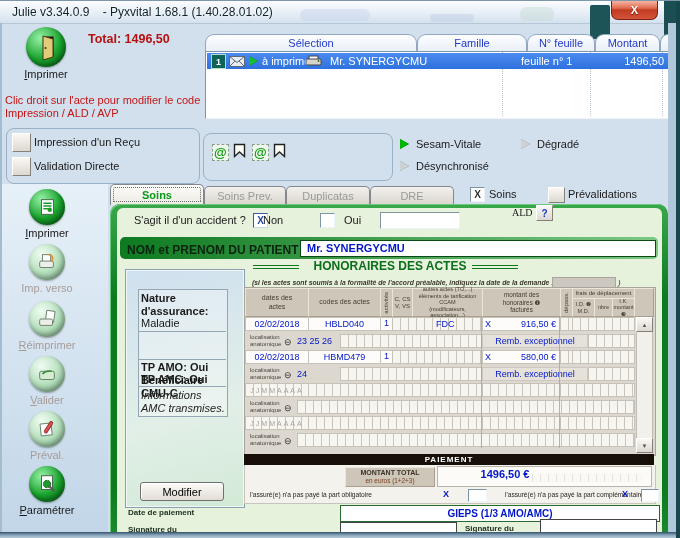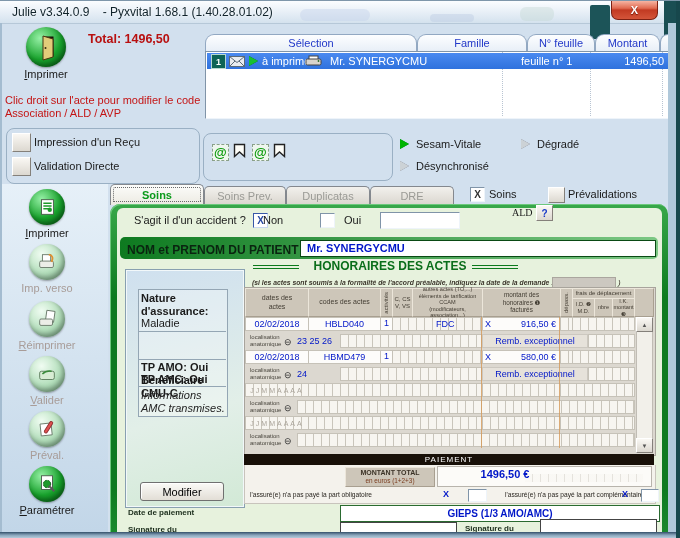--- a/index.html
+++ b/index.html
@@ -75,21 +75,21 @@
   <div class="ab gcirc" style="left:26px;top:26px;width:40px;height:40px;">
     <svg width="26" height="28" viewBox="0 0 26 28">
       <rect x="11" y="4" width="9" height="19" fill="#2a1c0c" stroke="#140c04"></rect>
       <path d="M10,3 L20,6 L20,24 L10,27 Z" fill="#e2cc7a" stroke="#4a3410" stroke-width="1"></path>
       <circle cx="12.5" cy="15" r="1" fill="#3a2a10"></circle>
     </svg>
   </div>
   <div class="ab ul1" style="left:18px;top:67px;width:56px;text-align:center;">Imprimer</div>
   <div class="ab" style="left:88px;top:31px;font-size:12.5px;font-weight:600;color:#b81010;">Total: 1496,50</div>
   <div class="ab" style="left:5px;top:93px;color:#c41414;">Clic droit sur l'acte pour modifier le code</div>
-  <div class="ab" style="left:5px;top:106px;color:#c41414;">Association / ALD / AVP</div>
+  <div class="ab" style="left:5px;top:106px;color:#c41414;">Impression / ALD / AVP</div>
 
   <div class="ab coltab" style="left:205px;top:33px;width:210px;">Sélection</div>
   <div class="ab coltab ul1" style="left:417px;top:33px;width:108px;">Famille</div>
   <div class="ab coltab" style="left:527px;top:33px;width:66px;">N° feuille</div>
   <div class="ab coltab" style="left:595px;top:33px;width:63px;">Montant</div>
   <div class="ab coltab" style="left:660px;top:33px;width:14px;"></div>
 
   <div class="ab sunk" style="left:205px;top:50px;width:469px;height:66px;">
     <div class="ab dotline" style="left:296px;top:0;height:64px;"></div>
     <div class="ab dotline" style="left:384px;top:0;height:64px;"></div>
@@ -321,21 +321,21 @@
   <div class="ab" style="left:284px;top:435px;font-size:9px;color:#333;">⊖</div>
   <div class="ab comb" style="left:297px;top:432px;width:336px;height:12px;"></div>
 
   <div class="ab" style="left:481px;top:316px;width:1px;height:131px;background:#d49858;opacity:.8;"></div>
   <div class="ab" style="left:559px;top:316px;width:1px;height:131px;background:#d49858;opacity:.8;"></div>
 
   <div class="ab" style="left:636px;top:316px;width:15px;height:134px;background:#f2f0ea;border:1px solid #c0bcb4;"></div>
   <div class="ab raise ctr" style="left:636px;top:316px;width:15px;height:13px;font-size:6px;color:#555;">▲</div>
   <div class="ab raise ctr" style="left:636px;top:437px;width:15px;height:13px;font-size:6px;color:#555;">▼</div>
 
-  <div class="ab ctr" style="left:244px;top:453px;width:410px;height:11px;background:#181008;color:#fff;font-weight:normal;font-size:8px;letter-spacing:1px;">PAIEMENT</div>
+  <div class="ab ctr" style="left:244px;top:453px;width:410px;height:11px;background:#181008;color:#fff;font-weight:bold;font-size:8px;letter-spacing:1px;">PAIEMENT</div>
   <div class="ab" style="left:244px;top:464px;width:410px;height:38px;background:#f4f2ec;border:1px solid #c8c4bc;border-top:none;"></div>
   <div class="ab hdrcell" style="left:345px;top:466px;width:88px;height:18px;">
     <span style="font-size:7px;font-weight:bold;color:#3a3226;">MONTANT TOTAL</span>
     <span style="font-size:6.4px;color:#7a3c1e;">en euros (1+2+3)</span>
   </div>
   <div class="ab" style="left:437px;top:465px;width:213px;height:19px;background:#fcfbf8;border:1px solid #b8b4ac;"></div>
   <div class="ab comb" style="left:525px;top:473px;width:118px;height:8px;opacity:.45;border:none;"></div>
   <div class="ab blue ctr" style="left:445px;top:467px;width:120px;font-weight:bold;font-size:11px;">1496,50 €</div>
   <div class="ab" style="left:250px;top:490px;font-size:6.6px;color:#2a2620;">l'assuré(e) n'a pas payé la part obligatoire</div>
   <div class="ab blue" style="left:443px;top:488px;font-size:9px;font-weight:bold;">X</div>

